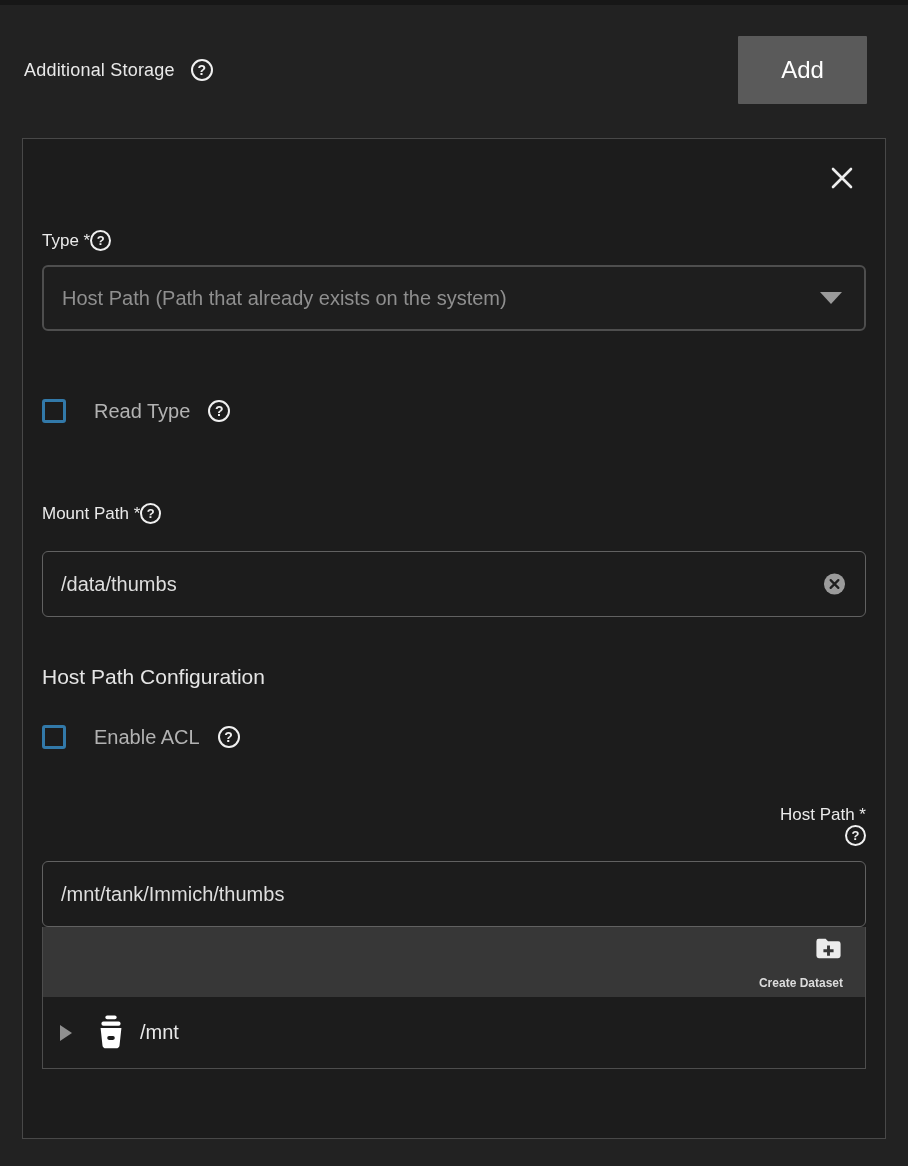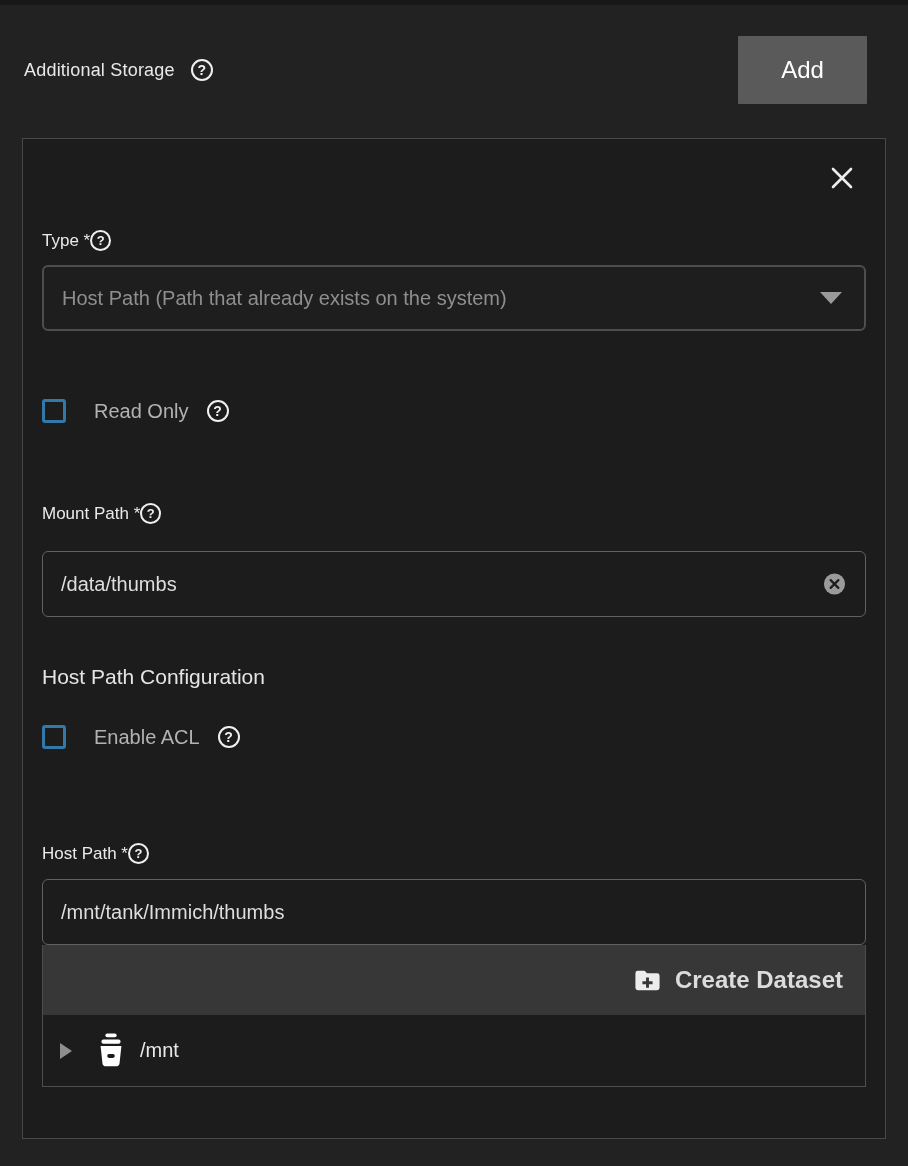--- a/index.html
+++ b/index.html
@@ -51,21 +51,21 @@
     width:34px; height:34px;
     background:transparent; border:none; cursor:pointer;
     display:flex; align-items:center; justify-content:center;
   }
 
   .field-label-row { display:flex; align-items:flex-end; }
   .field-label { font-size:17px; color:#eaeaea; }
   .field-label-row .help-icon { width:21px; height:21px; font-size:13px; }
   .row-type  { margin-top:91px; }
   .row-mount { margin-top:76px; }
-  .row-host  { margin-top:90px; }
+  .row-host  { margin-top:52px;flex-direction:column; }
 
   
   .select {
     margin-top:14px; height:66px;
     border:2px solid #4e4e4e; border-radius:6px;
     display:flex; align-items:center; justify-content:space-between;
     padding:0 22px 0 18px; cursor:pointer; background:#1e1e1e;text-align:center;
   }
   .select-value { font-size:20px; color:#8f8f8f; }
   .chevron-down {
@@ -109,24 +109,25 @@
   
   .explorer { margin-top:15px; }
   .explorer .input-wrap { margin-top:0; }
   .explorer-body { border:1px solid #4d4d4d; border-top:none; }
   .explorer-toolbar {
     height:70px; background:#373737;
     display:flex; justify-content:flex-end; align-items:center;
     padding-right:22px;
   }
   .create-dataset {
-    display:flex; align-items:flex-start; gap:13px;
+    display:flex; align-items:flex-end; gap:13px;
     background:transparent; border:none; cursor:pointer;
-    color:#dcdcdc; font-size:24px; font-weight:700;
-    font-family:"Liberation Sans", sans-serif;
+    color:#dcdcdc; font-size:12px; font-weight:700;
+    font-family:"Liberation Sans", sans-serif;
+    flex-direction:column;
   }
   .tree-row {
     height:71px; display:flex; align-items:center;
     padding-left:17px; cursor:pointer; background:#1c1c1c;
   }
   .tree-chevron {
     width:0; height:0; flex:0 0 auto;
     border-top:8px solid transparent;
     border-bottom:8px solid transparent;
     border-left:12px solid #8f8f8f;
@@ -160,21 +161,21 @@
     <span class="field-label">Type *</span>
     <span class="help-icon">?</span>
   </div>
   <div class="select">
     <span class="select-value">Host Path (Path that already exists on the system)</span>
     <span class="chevron-down"></span>
   </div>
 
   <div class="checkbox-row row-readonly">
     <span class="checkbox"></span>
-    <span class="checkbox-label">Read Only</span>
+    <span class="checkbox-label">Read Type</span>
     <span class="help-icon">?</span>
   </div>
 
   <div class="field-label-row row-mount">
     <span class="field-label">Mount Path *</span>
     <span class="help-icon">?</span>
   </div>
   <div class="input-wrap">
     <input class="text-input" type="text" value="/data/thumbs" style="">
     <button class="clear-btn">

